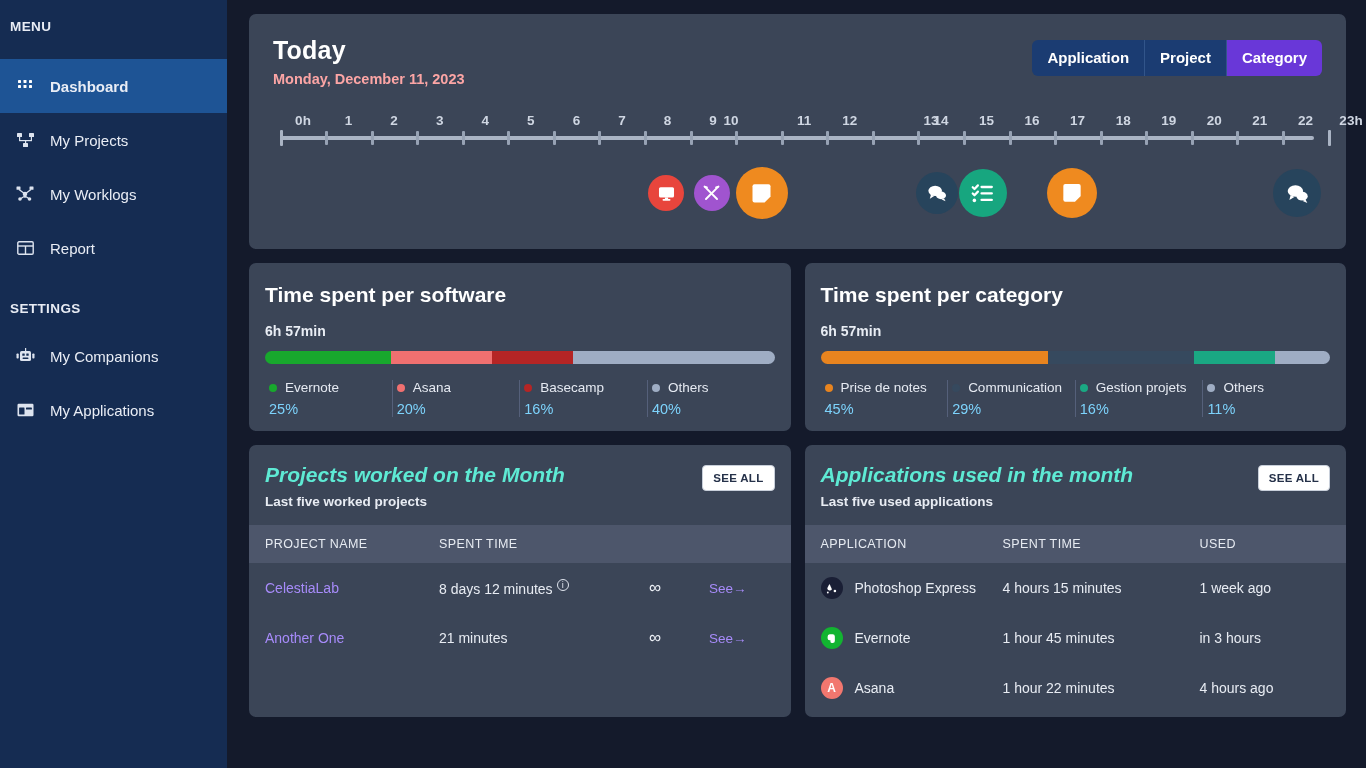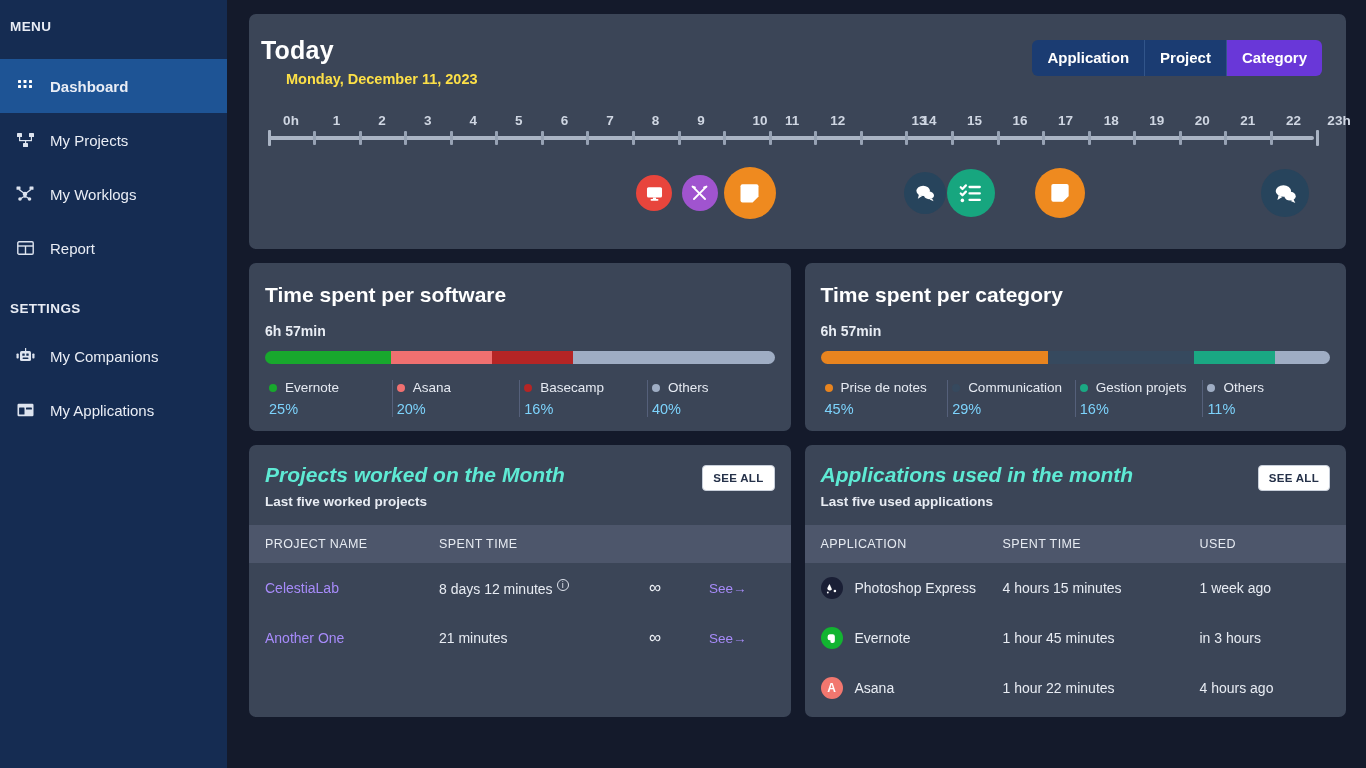--- a/index.html
+++ b/index.html
@@ -51,23 +51,23 @@
     background: #141a2b;
     padding: 14px 20px 0 22px;
     overflow: hidden;
   }
   .card {
     background: #3b4557;
     border-radius: 7px;
   }
 
   
-  .today-card { padding: 22px 24px 16px 12px; position: relative; height: 235px; }
+  .today-card { padding: 22px 24px 16px 24px; position: relative; height: 235px; }
   .today-title { color: #fff; font-size: 25px; font-weight: bold; letter-spacing: .2px; }
-  .today-date { color: #fde047; font-size: 14.5px; font-weight: bold; margin-top: 6px; margin-left: 25px; }
+  .today-date { color: #fca5a5; font-size: 14.5px; font-weight: bold; margin-top: 6px; }
 
   .seg {
     position: absolute; top: 26px; right: 24px;
     display: flex;
     border-radius: 6px;
     overflow: hidden;
   }
   .seg-btn {
     background: #1b3c72;
     color: #fff;
@@ -327,21 +327,21 @@
           <div class="tl-lab" style="left: 257.826px;">5</div>
           <div class="tl-tick" style="left: 279.891px;"></div>
           <div class="tl-lab" style="left: 303.391px;">6</div>
           <div class="tl-tick" style="left: 325.457px;"></div>
           <div class="tl-lab" style="left: 348.957px;">7</div>
           <div class="tl-tick" style="left: 371.022px;"></div>
           <div class="tl-lab" style="left: 394.522px;">8</div>
           <div class="tl-tick" style="left: 416.587px;"></div>
           <div class="tl-lab" style="left: 440.087px;">9</div>
           <div class="tl-tick" style="left: 462.152px;"></div>
-          <div class="tl-lab" style="left: 499px;">10</div>
+          <div class="tl-lab" style="left: 458px;">10</div>
           <div class="tl-tick" style="left: 507.717px;"></div>
           <div class="tl-lab" style="left: 531.217px;">11</div>
           <div class="tl-tick" style="left: 553.283px;"></div>
           <div class="tl-lab" style="left: 576.783px;">12</div>
           <div class="tl-tick" style="left: 598.848px;"></div>
           <div class="tl-lab" style="left: 658px;">13</div>
           <div class="tl-tick" style="left: 644.413px;"></div>
           <div class="tl-lab" style="left: 667.913px;">14</div>
           <div class="tl-tick" style="left: 689.978px;"></div>
           <div class="tl-lab" style="left: 713.478px;">15</div>

